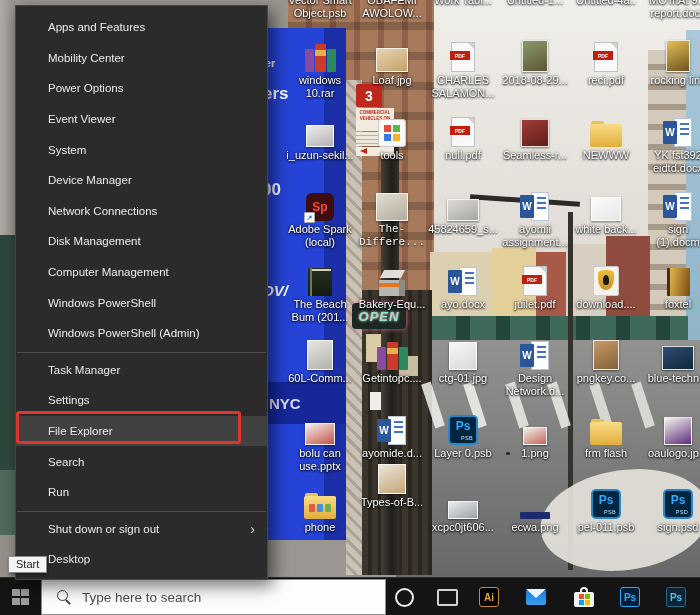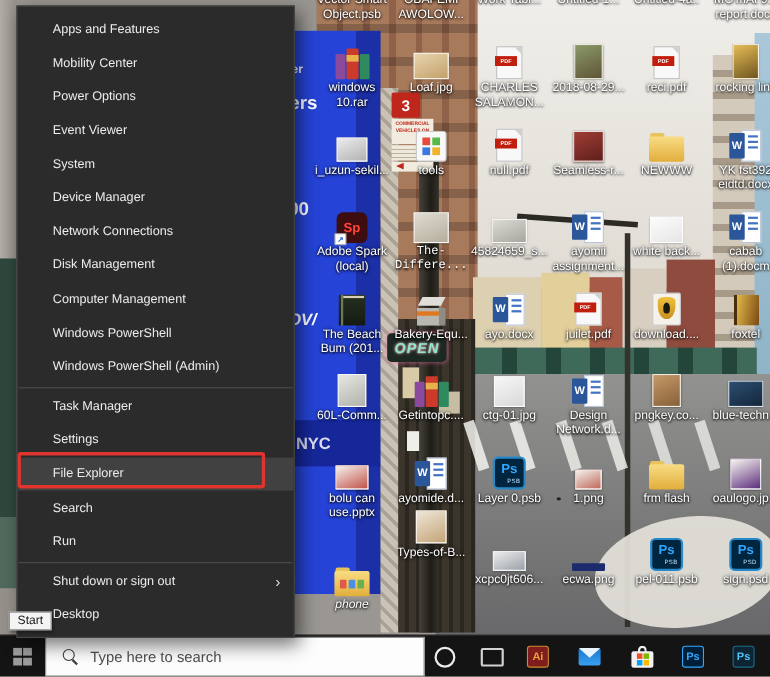--- a/index.html
+++ b/index.html
@@ -359,21 +359,21 @@
           <div style="width: 30px; height: 29px; position: relative;">
             <div style="position: absolute; left: 11px; top: 0px; width: 18px; height: 29px; background: rgb(255, 255, 255); border: 1px solid rgb(184, 196, 216); box-sizing: border-box; padding: 4px 2px 0px 5px;">
               <div style="height: 2px; background: rgb(68, 114, 196); margin-bottom: 3px;"></div>
               <div style="height: 2px; background: rgb(68, 114, 196); margin-bottom: 3px;"></div>
               <div style="height: 2px; background: rgb(68, 114, 196); margin-bottom: 3px;"></div>
             </div>
             <div style="position: absolute; left: 0px; top: 3px; width: 14px; height: 23px; background: rgb(43, 87, 154); border-radius: 1px; color: rgb(255, 255, 255); font-size: 10px; font-weight: bold; display: flex; align-items: center; justify-content: center;">W</div>
           </div>
         </div>
         <div class="icon-label">
-          <span>cabab</span>
+          <span>sign</span>
           <span>(1).docm</span>
         </div>
       </div>
       <div class="icon-cell" style="left: 286px; top: 262px;">
         <div class="icon-art">
           <div style="width: 24px; height: 28px; background: linear-gradient(rgb(38, 48, 31), rgb(21, 26, 18)); border-radius: 1px; position: relative;">
             <div style="position: absolute; left: 2px; top: 0px; bottom: 0px; width: 2px; background: rgb(106, 122, 90);"></div>
             <div style="position: absolute; left: 4px; right: 1px; top: 1px; height: 2px; background: rgb(216, 208, 184);"></div>
           </div>
         </div>
@@ -559,21 +559,21 @@
         </div>
       </div>
       <div class="icon-cell" style="left: 644px; top: 411px;">
         <div class="icon-art">
           <div class="thumb" style="width: 26px; height: 26px; background: linear-gradient(155deg, rgb(246, 243, 238), rgb(92, 45, 125));"></div>
         </div>
         <div class="icon-label">
           <span>oaulogo.jp...</span>
         </div>
       </div>
-      <div class="icon-cell" style="left: 286px; top: 508px; font-style: italic;">
+      <div class="icon-cell" style="left: 286px; top: 485px;">
         <div class="icon-art">
           <div style="width: 32px; height: 26px; position: relative;">
             <div style="position: absolute; left: 1px; top: 0px; width: 13px; height: 7px; background: rgb(232, 194, 90); border-radius: 2px 2px 0px 0px;"></div>
             <div style="position: absolute; left: 0px; top: 3px; width: 32px; height: 23px; background: linear-gradient(rgb(248, 220, 132), rgb(226, 174, 60)); border-radius: 2px; display: flex; align-items: center; justify-content: center; gap: 2px;">
               <div style="width: 6px; height: 8px; background: rgb(224, 90, 74); border-radius: 1px;"></div>
               <div style="width: 6px; height: 8px; background: rgb(74, 144, 224); border-radius: 1px;"></div>
               <div style="width: 6px; height: 8px; background: rgb(106, 176, 76); border-radius: 1px;"></div>
             </div>
           </div>
         </div>
@@ -712,21 +712,21 @@
           <div class="tb-ring"></div>
         </div>
         <div class="tb-btn" style="left: 425px;">
           <div class="tb-tv">
             <div style="width: 3px; height: 3px; right: -6px; top: 1px; position: absolute;"></div>
             <div style="width: 3px; height: 3px; right: -6px; bottom: 1px; position: absolute;"></div>
             <div style="width: 3px; height: 5px; left: -6px; top: 3px; position: absolute;"></div>
           </div>
         </div>
         <div class="tb-btn" style="left: 467px;">
-          <div class="sq" style="background: #7f1d1d; border: 1.5px solid rgb(201, 138, 46); color: rgb(232, 163, 61);">Ai</div>
+          <div class="sq" style="background: #000000; border: 1.5px solid rgb(201, 138, 46); color: rgb(232, 163, 61);">Ai</div>
         </div>
         <div class="tb-btn" style="left: 514px;">
           <div class="tb-mail">
             <i></i>
           </div>
         </div>
         <div class="tb-btn" style="left: 562px;">
           <div class="tb-store">
             <div class="hd"></div>
             <div class="bag">

